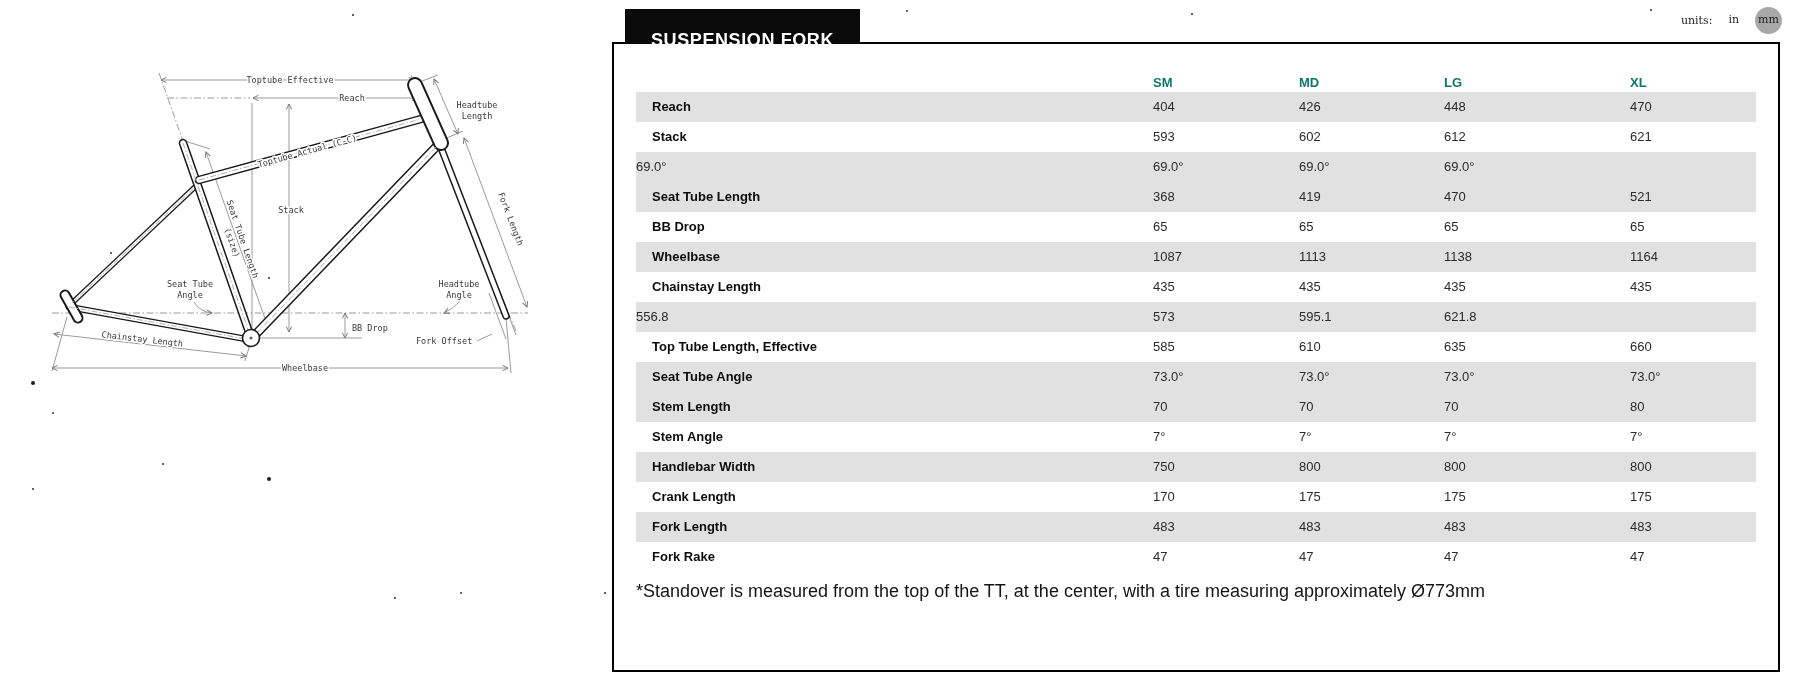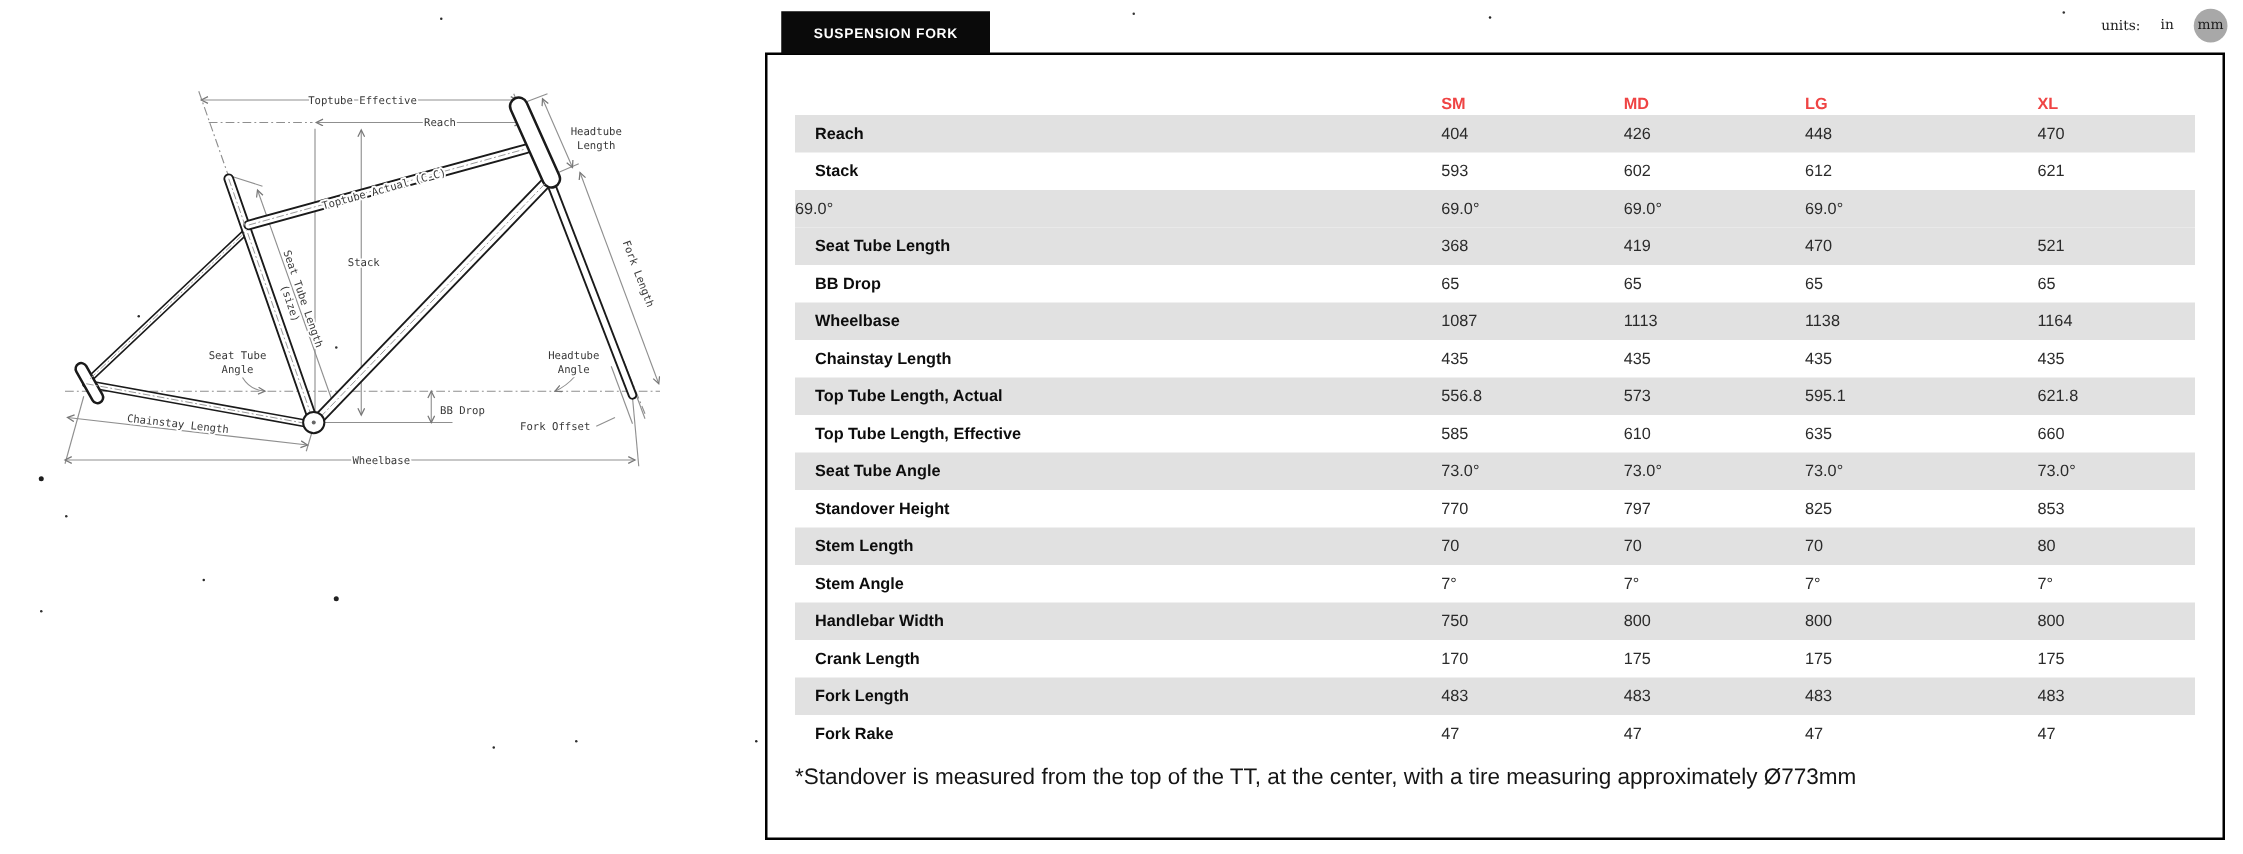--- a/index.html
+++ b/index.html
@@ -27,34 +27,34 @@
 
   
   .units { position:absolute; top:6px; right:12px; height:28px; display:flex;
     align-items:center; gap:16px; font-family:"DejaVu Serif", serif; font-size:11px; color:#1c1c1c; }
   .unit-option { cursor:pointer; line-height:26px; }
   .unit-option.selected { background:#a8a8a8; width:27px; height:27px; border-radius:50%;
     display:flex; align-items:center; justify-content:center; }
 
   
   .tabs { position:absolute; left:625px; top:9px; display:flex; z-index:3; align-items:flex-start; }
-  .tab { font-weight:bold; font-size:11px; letter-spacing:.6px; padding:1px 26px; cursor:pointer; white-space:nowrap; }
+  .tab { font-weight:bold; font-size:18px; letter-spacing:.6px; padding:14px 26px; cursor:pointer; white-space:nowrap; }
   .tab-suspension { background:#0a0a0a; color:#fff; height:34px; line-height:34px; }
   .tab-rigid { background:#fff; color:#000; border:2px solid #000; border-bottom:none;
     height:37px; line-height:33px; }
 
   
   .panel { position:absolute; left:612px; top:42px; width:1168px; height:630px;
     border:2px solid #000; background:#fff; padding:6px 22px 0 22px; z-index:1; }
   .grid-row { display:grid; grid-template-columns:517px 146px 145px 186px 1fr; align-items:center; }
   .grid-row.header { height:42px; }
   .grid-row.data { height:30px; }
   .grid-row.striped { background:#e1e1e1; }
   .cell { font-size:13px; line-height:30px; white-space:nowrap; overflow:hidden; }
-  .grid-row.header .cell { font-weight:bold; font-size:13px; color:#ef4444;margin-top:24px; }
+  .grid-row.header .cell { font-weight:bold; font-size:13px; color:#0f766e;margin-top:24px; }
   .cell.label { font-weight:bold; padding-left:16px; color:#0d0d0d; }
   .cell.value { color:#2b2b2b; }
   .footnote { margin-top:9px; font-family:Liberation Sans, sans-serif; font-size:18px; color:#151515; white-space:nowrap; }
 
   
   .diagram { position:absolute; left:40px; top:55px; width:520px; height:345px; }
   .dlabel { font-family:"DejaVu Sans Mono", monospace; font-size:8.5px; fill:#3a3a3a;
     paint-order:stroke; stroke:#ffffff; stroke-width:3px; stroke-linejoin:round; }
   .dim { stroke:#8f8f8f; stroke-width:0.9; fill:none; }
   .cdash { stroke-dasharray:7 2.5 1.5 2.5; }
@@ -227,47 +227,39 @@
           <div class="cell value">1164</div>
         </div>
         <div class="grid-row data">
           <div class="cell label">Chainstay Length</div>
           <div class="cell value">435</div>
           <div class="cell value">435</div>
           <div class="cell value">435</div>
           <div class="cell value">435</div>
         </div>
         <div class="grid-row data striped">
-          <div class="cell label">Top Tube Length, Actual</div>
           <div class="cell value">556.8</div>
           <div class="cell value">573</div>
           <div class="cell value">595.1</div>
           <div class="cell value">621.8</div>
         </div>
         <div class="grid-row data">
           <div class="cell label">Top Tube Length, Effective</div>
           <div class="cell value">585</div>
           <div class="cell value">610</div>
           <div class="cell value">635</div>
           <div class="cell value">660</div>
         </div>
         <div class="grid-row data striped">
           <div class="cell label">Seat Tube Angle</div>
           <div class="cell value">73.0°</div>
           <div class="cell value">73.0°</div>
           <div class="cell value">73.0°</div>
           <div class="cell value">73.0°</div>
         </div>
-        <div class="grid-row data">
-          <div class="cell label">Standover Height</div>
-          <div class="cell value">770</div>
-          <div class="cell value">797</div>
-          <div class="cell value">825</div>
-          <div class="cell value">853</div>
-        </div>
         <div class="grid-row data striped">
           <div class="cell label">Stem Length</div>
           <div class="cell value">70</div>
           <div class="cell value">70</div>
           <div class="cell value">70</div>
           <div class="cell value">80</div>
         </div>
         <div class="grid-row data">
           <div class="cell label">Stem Angle</div>
           <div class="cell value">7°</div>

